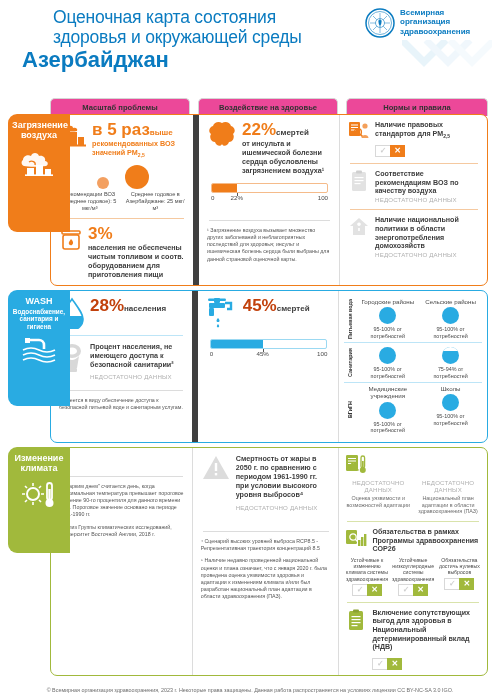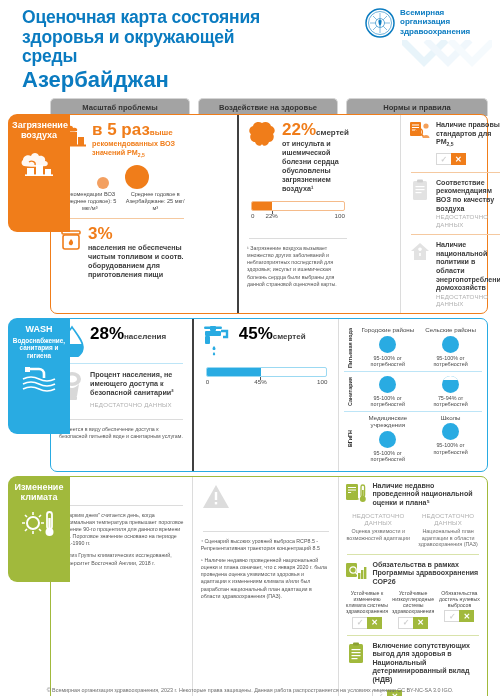--- a/index.html
+++ b/index.html
@@ -8,87 +8,87 @@
     background: #ffffff;
     font-family: "Liberation Sans", sans-serif;
     color: #3d3d3d;
     overflow: hidden;
     position: relative;
   }
 
   
   .header { position: relative; height: 98px; padding: 8px 12px 0 22px; }
   .header-title {
-    color: #0a7bc0; font-size: 17.5px; font-weight: bold; line-height: 1.12;
-    letter-spacing: -0.2px; max-width: 260px;
+    color: #0a7bc0; font-size: 17.5px; font-weight: normal; line-height: 1.12;
+    letter-spacing: -0.2px; max-width: 260px; margin-left: 31px;
   }
   .header-country {
     color: #0a7bc0; font-size: 22px; font-weight: bold; line-height: 1.1;
     margin-top: 1px;
   }
   .who-block {
     position: absolute; right: 14px; top: 8px;
     display: flex; align-items: flex-start; gap: 5px;
   }
   .who-logo { width: 30px; height: 30px; flex: none; }
   .who-text { color: #0a7bc0; font-size: 8px; font-weight: bold; line-height: 1.18; width: 86px; }
   .chev-deco { position: absolute; right: 8px; top: 40px; opacity: .35; }
 
   
   .colheads { position: relative; height: 16px; margin: 0 12px 0 50px; }
   .colhead {
     position: absolute; top: 0; height: 18px;
     border: 1px solid #d5d5d5; border-bottom: none;
-    border-radius: 5px 5px 0 0; background: #a3a3a3;
+    border-radius: 5px 5px 0 0; background: #ec4899;
     display: flex; align-items: center; justify-content: center;
     font-size: 7.6px; font-weight: bold; color: #333;
   }
   .ch1 { left: 0px;   width: 140px; }
   .ch2 { left: 148px; width: 140px; }
   .ch3 { left: 296px; width: 142px; }
 
   
   .section { position: relative; margin: 0 12px 4px 4px; }
   .sec-body {
     margin-left: 46px; border: 1.6px solid; border-radius: 7px;
     background: #fff; display: flex; min-height: 60px;
   }
-  .sec-air .sec-body   { border-color: #f07d1a; gap: 44px; }
+  .sec-air .sec-body   { border-color: #f07d1a; }
   .sec-wash .sec-body  { border-color: #29abe2; }
   .sec-clim .sec-body  { border-color: #a1b93c; }
 
   .tab {
     position: absolute; left: 4px; top: 0; width: 62px;
     border-radius: 9px 0 0 9px;
     color: #fff; text-align: center; padding: 6px 4px 4px;
     z-index: 3;
   }
   .tab-air  { background: #f07d1a; height: 118px; }
   .tab-wash { background: #29abe2; height: 116px; }
   .tab-clim { background: #a1b93c; height: 106px; }
   .tab-title { font-size: 9px; font-weight: bold; line-height: 1.12; }
   .tab-sub { font-size: 6.4px; font-weight: bold; line-height: 1.2; margin-top: 2px; }
   .tab-icon { margin-top: 6px; display: flex; justify-content: center; }
 
   .col { padding: 6px 7px 6px 8px; }
   .col-1 { width: 142px; }
-  .col-2 { width: 148px; border-left: 2px solid #404040; }
+  .col-2 { width: 148px; border-left: 6px solid #404040; }
   .col-3 { width: 150px; border-left: 1px solid #dcdcdc; }
   .sec-clim .col-2, .sec-clim .col-3 { border-left: 1px solid #dcdcdc; }
 
   
   .stat-row { display: flex; gap: 5px; align-items: flex-start; }
   .stat-icon { flex: none; }
   .big-num {
     font-size: 17px; font-weight: bold; line-height: 1; display: inline;
   }
   .big-num-sm { font-size: 8px; font-weight: bold; }
   .stat-text { font-size: 7.2px; font-weight: bold; line-height: 1.25; }
   .orange { color: #f07d1a; }
-  .blue { color: #000000; }
+  .blue { color: #c2410c; }
 
   .divider { height: 1px; background: #dcdcdc; margin: 6px 2px; }
   .divider-o { height: 1px; background: #f5c9a0; margin: 6px 2px; }
   .divider-b { height: 1px; background: #bde5f7; margin: 6px 2px; }
   .divider-g { height: 1px; background: #d9e3ab; margin: 6px 2px; }
 
   
   .bubbles { display: flex; align-items: flex-end; gap: 16px; justify-content: center; margin-top: 6px; }
   .bub-sm { width: 12px; height: 12px; border-radius: 50%; background: #f3a061; }
   .bub-lg { width: 24px; height: 24px; border-radius: 50%; background: #f07d1a; }
@@ -505,20 +505,24 @@
       <div class="footnote-small">Анализ Группы климатических исследований, Университет Восточной Англии, 2018 г.</div>
     </div>
 
     <div class="col col-2">
       <div class="stat-row">
         <svg class="stat-icon" width="30" height="28" viewBox="0 0 30 28">
           <path d="M15 2 L28 25 L2 25z" fill="#dcdcdc"></path>
           <rect x="13.8" y="9" width="2.4" height="8" fill="#fff"></rect>
           <rect x="13.8" y="19" width="2.4" height="2.4" fill="#fff"></rect>
         </svg>
+        <div style="flex:1">
+          <div class="stat-text">Смертность от жары в 2050 г. по сравнению с периодом 1961-1990 гг. при условии высокого уровня выбросов⁴</div>
+          <div class="nodata" style="margin-top:5px">НЕДОСТАТОЧНО ДАННЫХ</div>
+        </div>
       </div>
 
       <div class="divider" style="margin-top:20px"></div>
       <div class="footnote-small fn-p">⁴ Сценарий высоких уровней выброса RCP8.5 - Репрезентативная траектория концентраций 8.5</div>
       <div class="footnote-small">⁵ Наличие недавно проведенной национальной оценки и плана означает, что с января 2020 г. была проведена оценка уязвимости здоровья и адаптации к изменениям климата и/или был разработан национальный план адаптации в области здравоохранения (ПАЗ).</div>
     </div>
 
     <div class="col col-3" style="padding:5px 6px">
       <div class="norm">
         <div class="norm-ic">
@@ -527,21 +531,20 @@
             <rect x="3" y="5" width="8" height="1" fill="#fff"></rect>
               <rect x="3" y="7.5" width="8" height="1" fill="#fff"></rect>
               <rect x="3" y="10" width="6" height="1" fill="#fff"></rect>
             <circle cx="9" cy="13" r="3" fill="none" stroke="#a1b93c" stroke-width="1.3"></circle>
             <path d="M11 15 L13.5 17.5" stroke="#a1b93c" stroke-width="1.5"></path>
             <rect x="16" y="3" width="3.6" height="12" rx="1.8" fill="none" stroke="#a1b93c" stroke-width="1.3"></rect>
             <circle cx="17.8" cy="17" r="3" fill="#a1b93c"></circle>
             <rect x="17" y="8" width="1.7" height="9" fill="#a1b93c"></rect>
           </svg>
         </div>
-        <div class="norm-label" style="flex:1">Наличие недавно проведенной национальной оценки и плана⁵</div>
       </div>
 
       <div style="display:flex; gap:4px; margin-top:4px">
         <div style="flex:1; text-align:center">
           <div class="nodata">НЕДОСТАТОЧНО ДАННЫХ</div>
           <div class="sub2" style="margin-top:2px">Оценка уязвимости и возможностей адаптации</div>
         </div>
         <div style="flex:1; text-align:center">
           <div class="nodata">НЕДОСТАТОЧНО ДАННЫХ</div>
           <div class="sub2" style="margin-top:2px">Национальный план адаптации в области здравоохранения (ПАЗ)</div>

